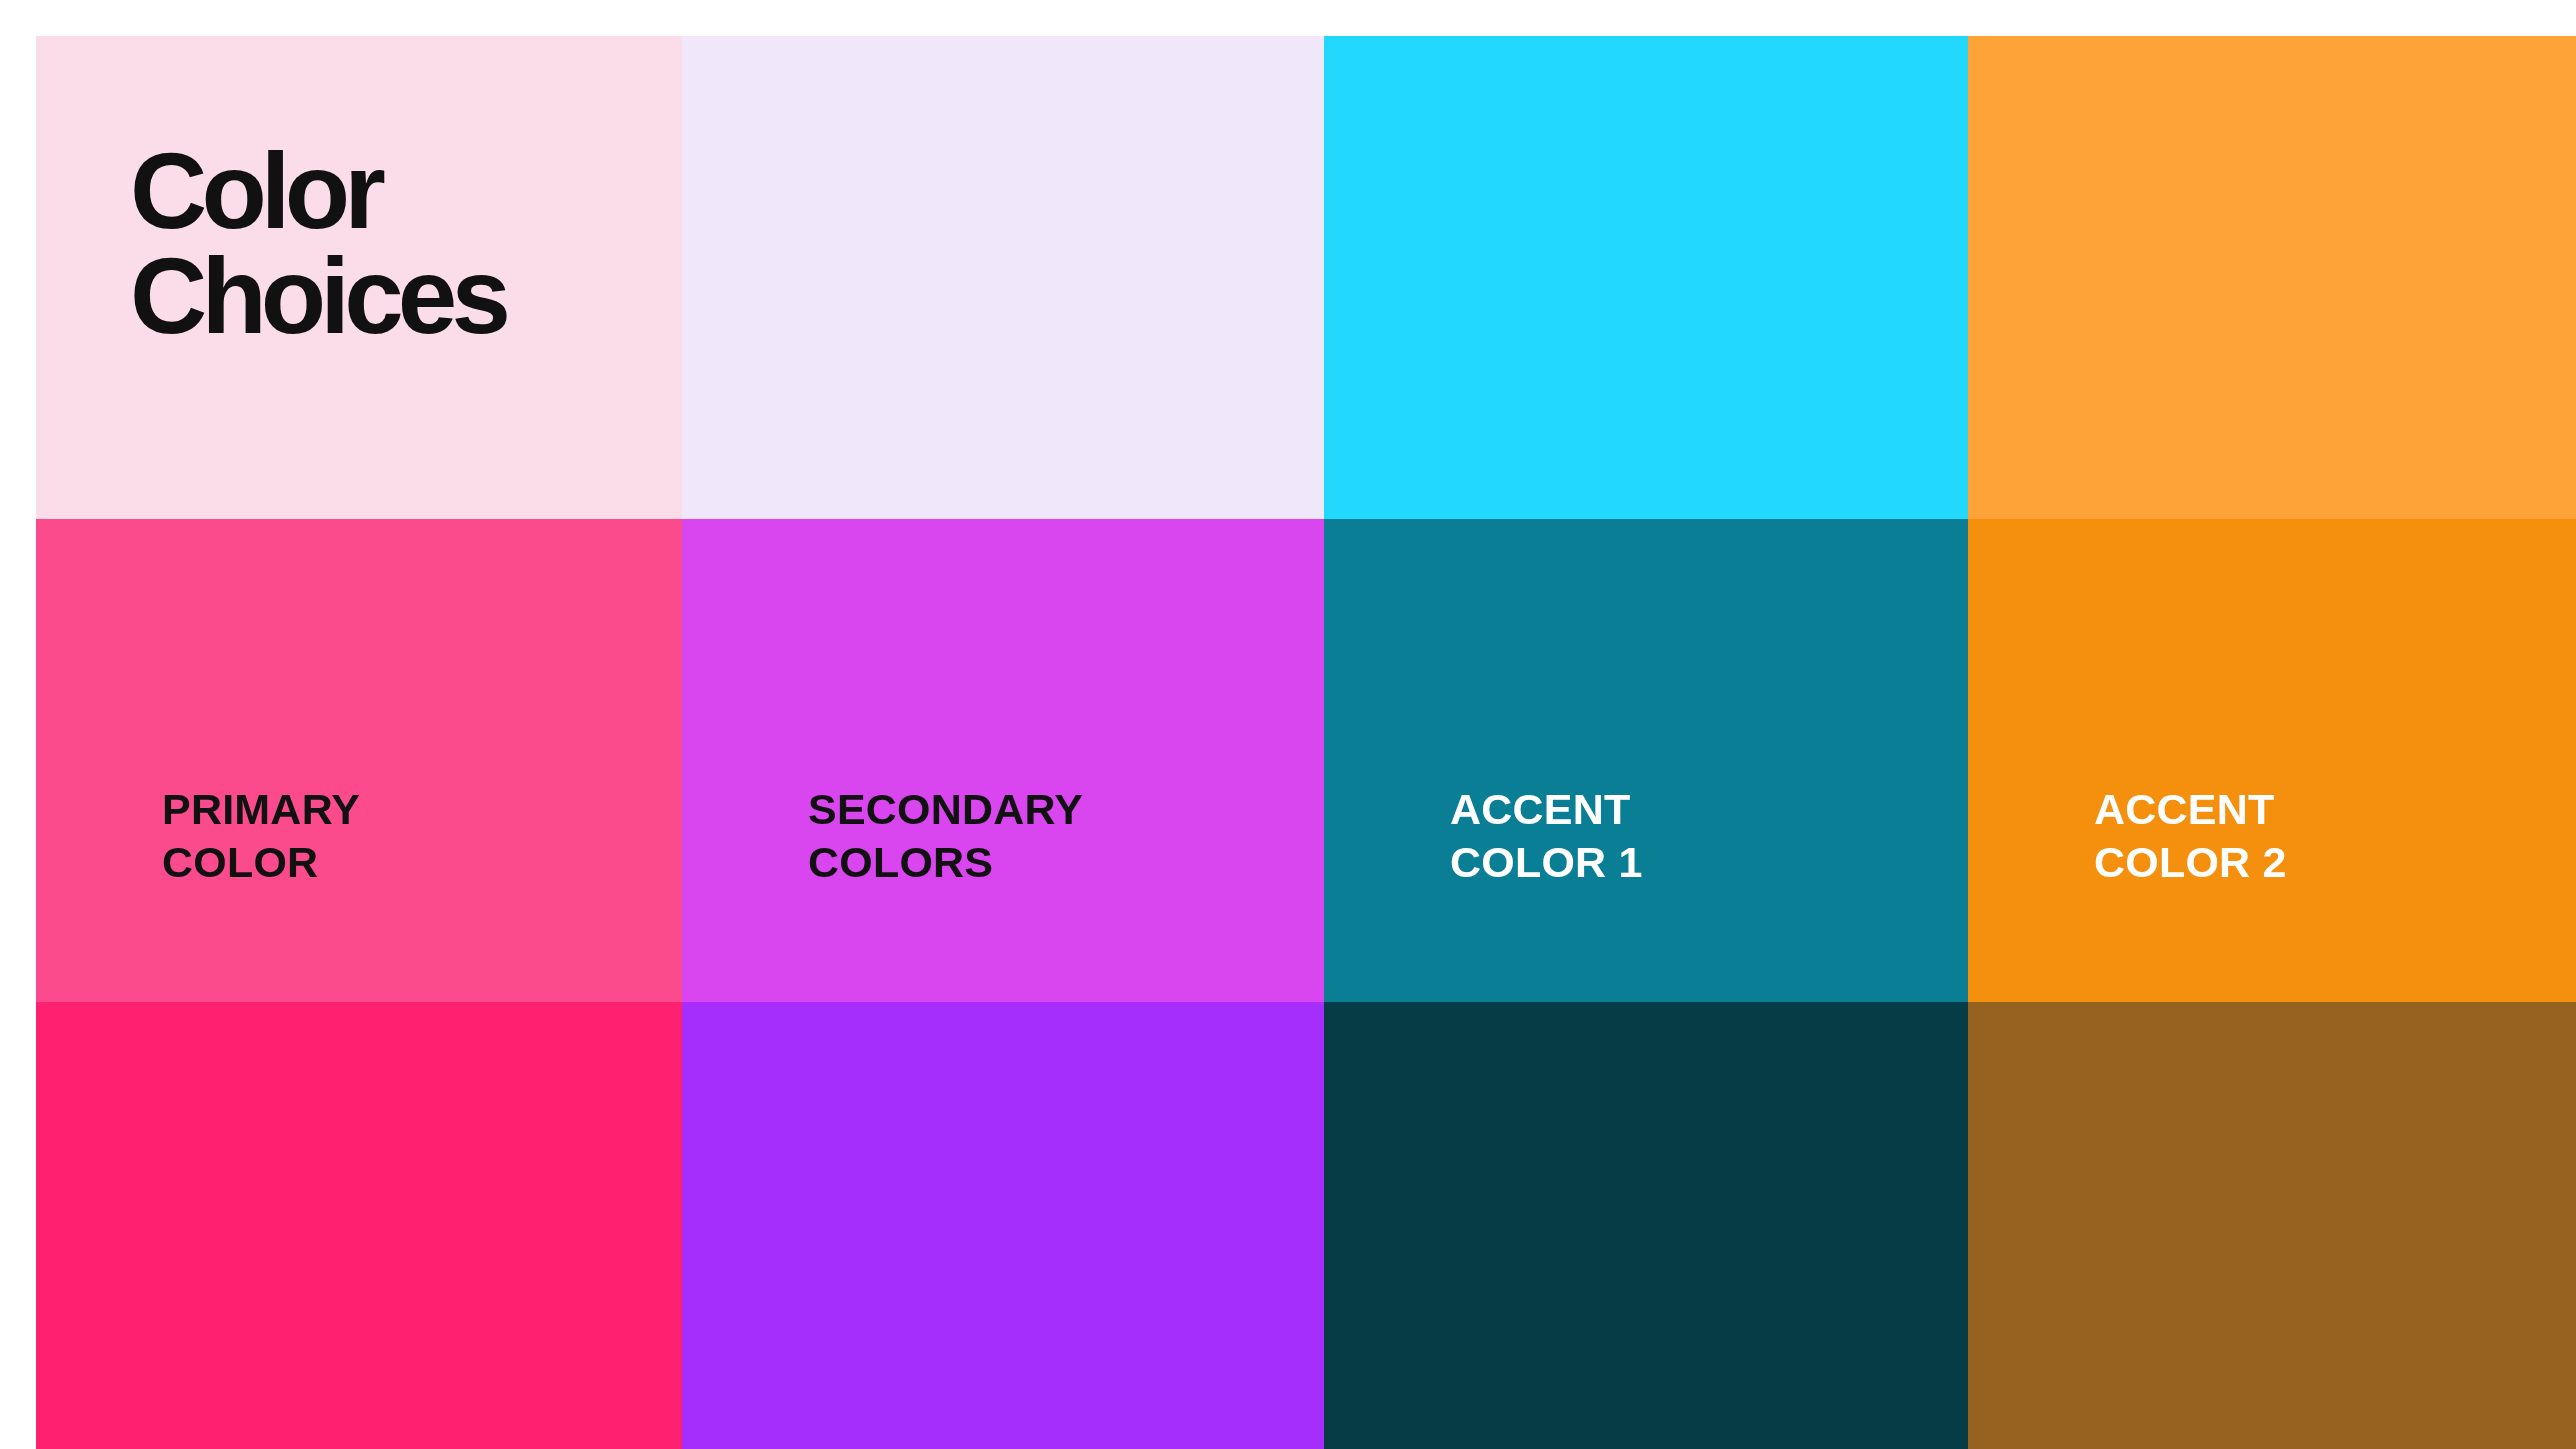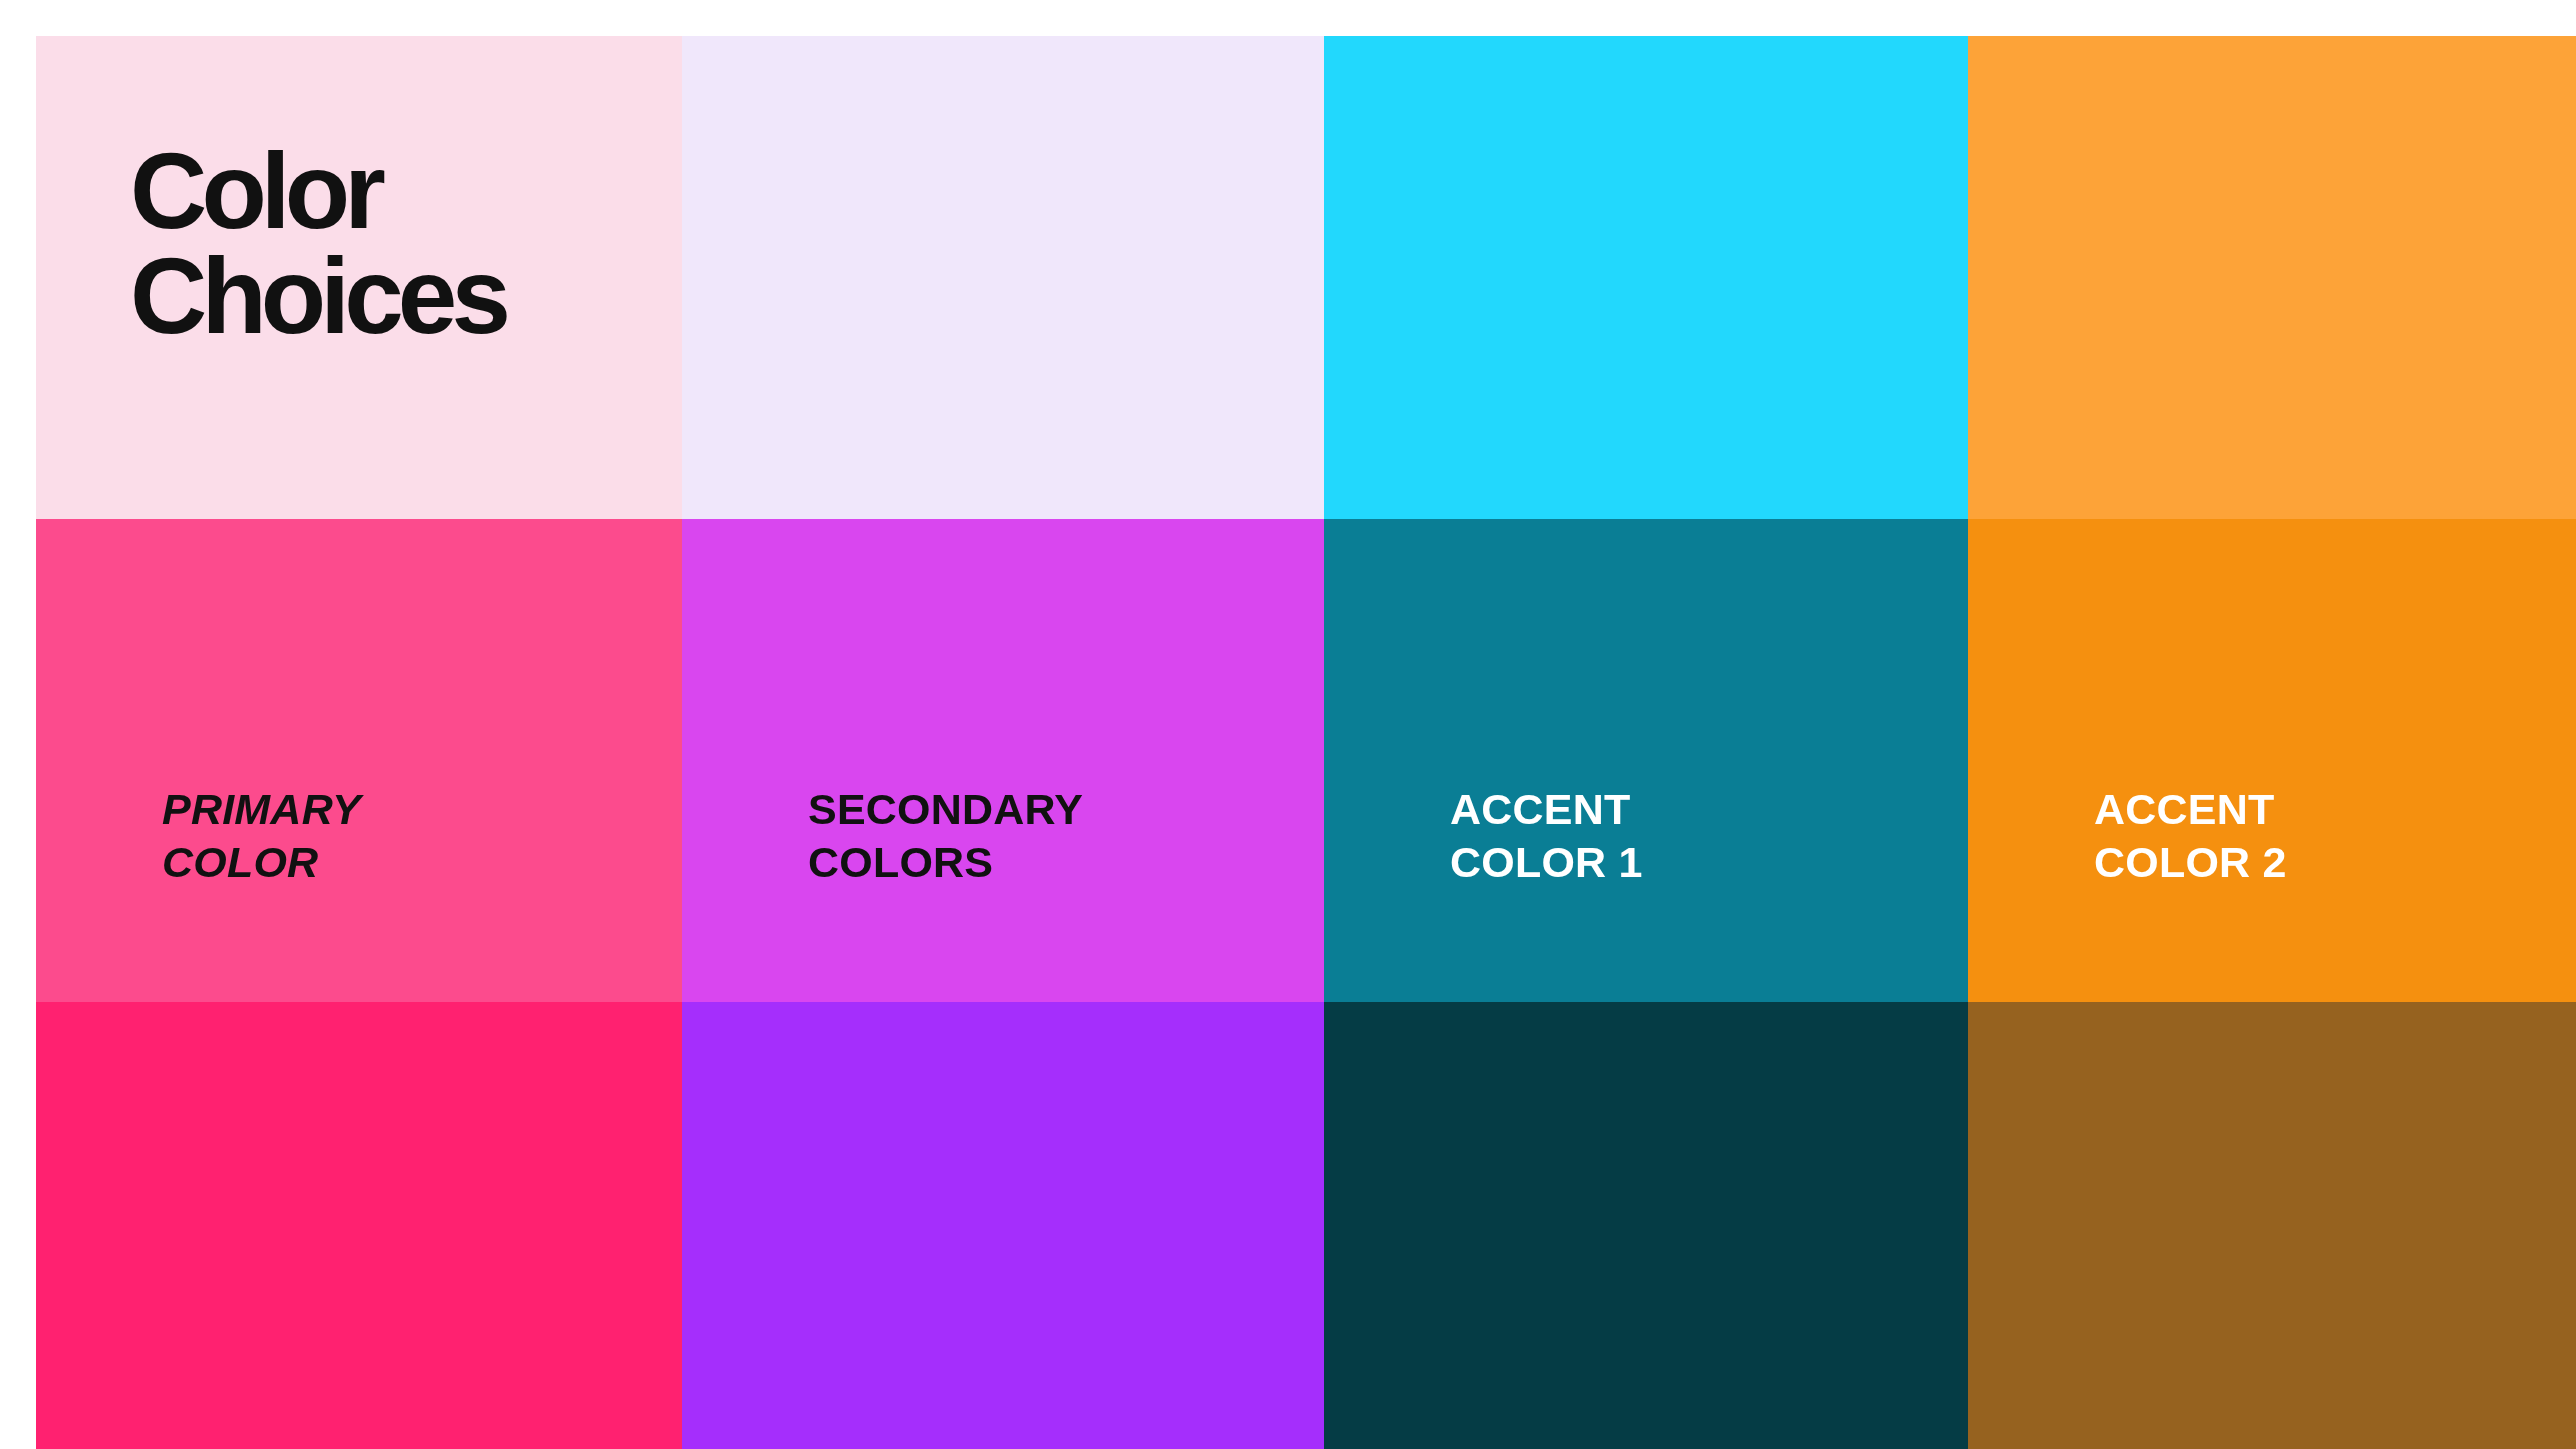--- a/index.html
+++ b/index.html
@@ -76,21 +76,21 @@
     <h1 class="board-title">Color
 Choices</h1>
   </div>
 
   <div class="swatch" style="background-color: rgb(240, 231, 251);"></div>
 
   <div class="swatch" style="background-color: rgb(34, 216, 253);"></div>
 
   <div class="swatch" style="background-color: rgb(253, 163, 56);"></div>
 
-  <div class="swatch label-cell" style="background-color: rgb(252, 75, 141); font-style: italic;">
+  <div class="swatch label-cell" style="background-color: rgb(252, 75, 141);">
     <div class="swatch-label on-light">PRIMARY
 COLOR</div>
   </div>
 
   <div class="swatch label-cell" style="background-color: #d946ef;">
     <div class="swatch-label on-light">SECONDARY
 COLORS</div>
   </div>
 
   <div class="swatch label-cell" style="background-color: rgb(10, 126, 149);">

